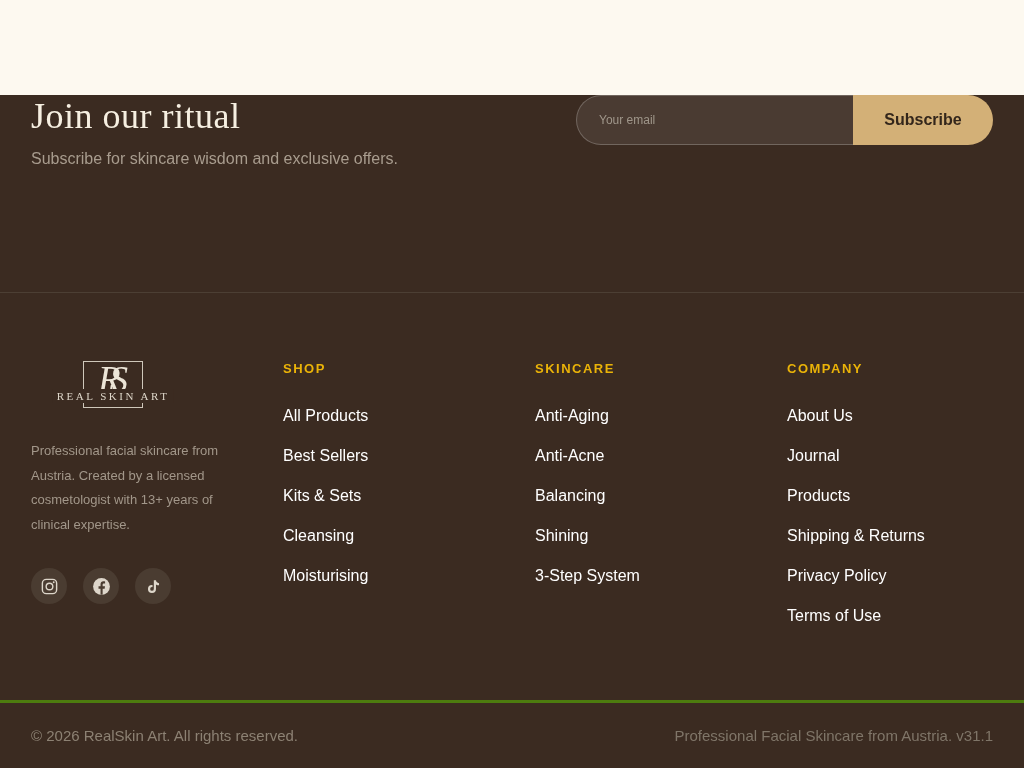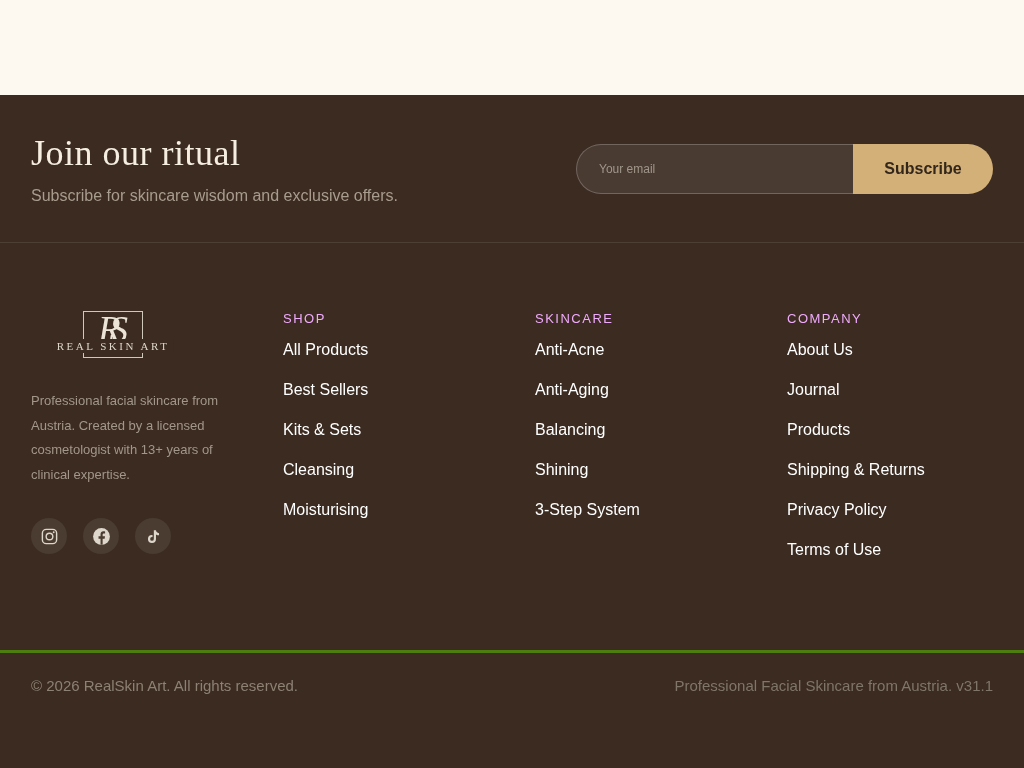--- a/index.html
+++ b/index.html
@@ -6,23 +6,23 @@
   html,body { width:1024px; height:768px; }
   body {
     font-family:"Liberation Sans", sans-serif;
     background:#3b2b21;
     overflow:hidden;
   }
   .page-top { height:95px; background:#fdf9f0; }
 
   
   .newsletter {
-    height:148px;
+    height:198px;
     border-bottom:1px solid #4c3f34;
-    display:flex; align-items:center; justify-content:space-between;
+    display:flex; justify-content:space-between;
     padding:0 31px;
   }
   .nl-title {
     font-family:"Liberation Serif", serif;
     font-weight:400;
     font-size:36px;
     letter-spacing:0.5px;
     color:#f6efe1;
     margin-bottom:13px;
   }
@@ -56,24 +56,24 @@
   
   .links-section {
     height:407px;
     display:flex;
     padding:68px 31px 0;
   }
   .col { width:252px; }
   .col:last-child { width:auto; }
   .col-heading {
     font-size:13px;
-    font-weight:400;
+    font-weight:700;
     letter-spacing:1.5px;
-    color:#f0abfc;
-    margin-bottom:14px;
+    color:#eab308;
+    margin-bottom:30px;
   }
   .col ul { list-style:none; }
   .col li { margin-bottom:20px; line-height:20px; }
   .col a {
     text-decoration:none;
     color:#ffffff;
     font-size:16px;
     cursor:pointer;
   }
 
@@ -197,22 +197,22 @@
         <li><a>Best Sellers</a></li>
         <li><a>Kits &amp; Sets</a></li>
         <li><a>Cleansing</a></li>
         <li><a>Moisturising</a></li>
       </ul>
     </div>
 
     <div class="col">
       <div class="col-heading">SKINCARE</div>
       <ul>
+        <li><a>Anti-Aging</a></li>
         <li><a>Anti-Acne</a></li>
-        <li><a>Anti-Aging</a></li>
         <li><a>Balancing</a></li>
         <li><a>Shining</a></li>
         <li><a>3-Step System</a></li>
       </ul>
     </div>
 
     <div class="col">
       <div class="col-heading">COMPANY</div>
       <ul>
         <li><a>About Us</a></li>

